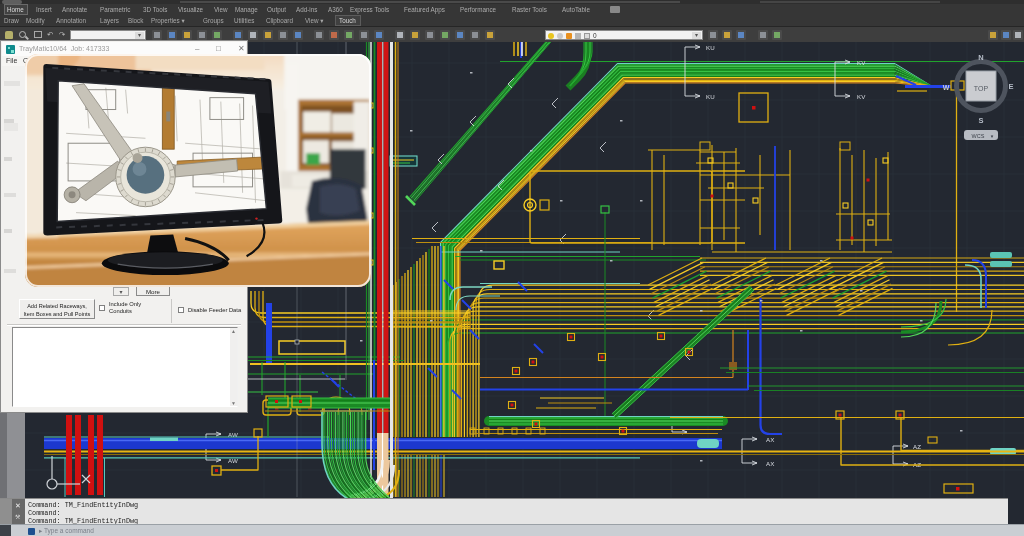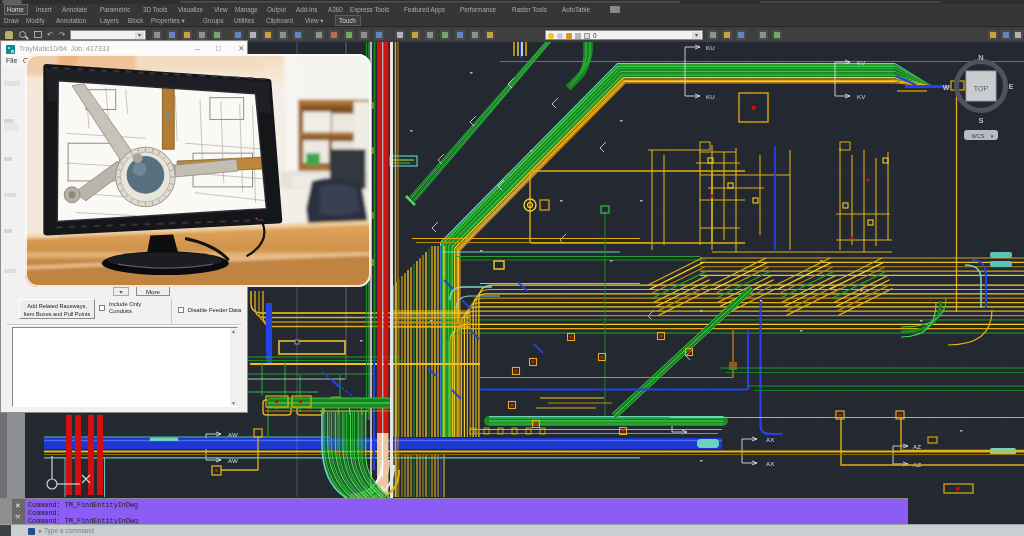--- a/index.html
+++ b/index.html
@@ -872,21 +872,21 @@
       </g>
       <path d="M 125,183 L 148,182 L 155,208 L 120,209 Z" fill="#0d0d0f"></path>
       <ellipse cx="140" cy="211" rx="64" ry="12" fill="#0b0b0d"></ellipse>
       <ellipse cx="140" cy="208" rx="58" ry="8" fill="#1c1d21"></ellipse>
       <path d="M 92,212 q 48,8 96,0" stroke="#5a5c62" stroke-width="1.2" fill="none"></path>
       <path d="M 160,186 q 30,6 44,22" stroke="#111" stroke-width="3" fill="none"></path>
       <path d="M 238,170 q 8,20 -16,34" stroke="#111" stroke-width="2.2" fill="none"></path>
     </svg><div class="abs" style="left:0;top:0;width:346px;height:233px;border-radius:13px;box-shadow:inset 0 0 0 2px rgba(255,255,255,0.8)"></div>
 </div>
 
-<div class="abs" style="left:0;top:498px;width:908px;height:26px;background:#8b5cf6;border-top:1px solid #8a8a8a;box-sizing:border-box">
+<div class="abs" style="left:0;top:498px;width:1008px;height:26px;background:#e5e5e5;border-top:1px solid #8a8a8a;box-sizing:border-box">
   <div class="abs" style="left:0;top:0;width:12px;height:26px;background:#8f8f8f"></div>
   <div class="abs" style="left:12px;top:0;width:13px;height:26px;background:#696969">
     <span class="abs" style="left:3px;top:3px;font-size:7px;color:#f0f0f0">✕</span>
     <span class="abs" style="left:3px;top:14px;font-size:6px;color:#d8d8d8">⚒</span>
   </div>
   <div class="abs" style="left:28px;top:2px;font-family:'Liberation Mono',monospace;font-size:6.8px;color:#222;line-height:8px">Command: TM_FindEntityInDwg<br>Command:<br>Command: TM_FindEntityInDwg</div>
 </div>
 <div class="abs" style="left:0;top:524px;width:1024px;height:12px;background:#caced3;border-top:1px solid #9aa0a6;box-sizing:border-box">
   <div class="abs" style="left:0;top:0;width:11px;height:12px;background:#3c4148"></div>
   <div class="abs" style="left:28px;top:2.5px;width:7px;height:7px;background:#1d4f8f;border-radius:1px"></div>

